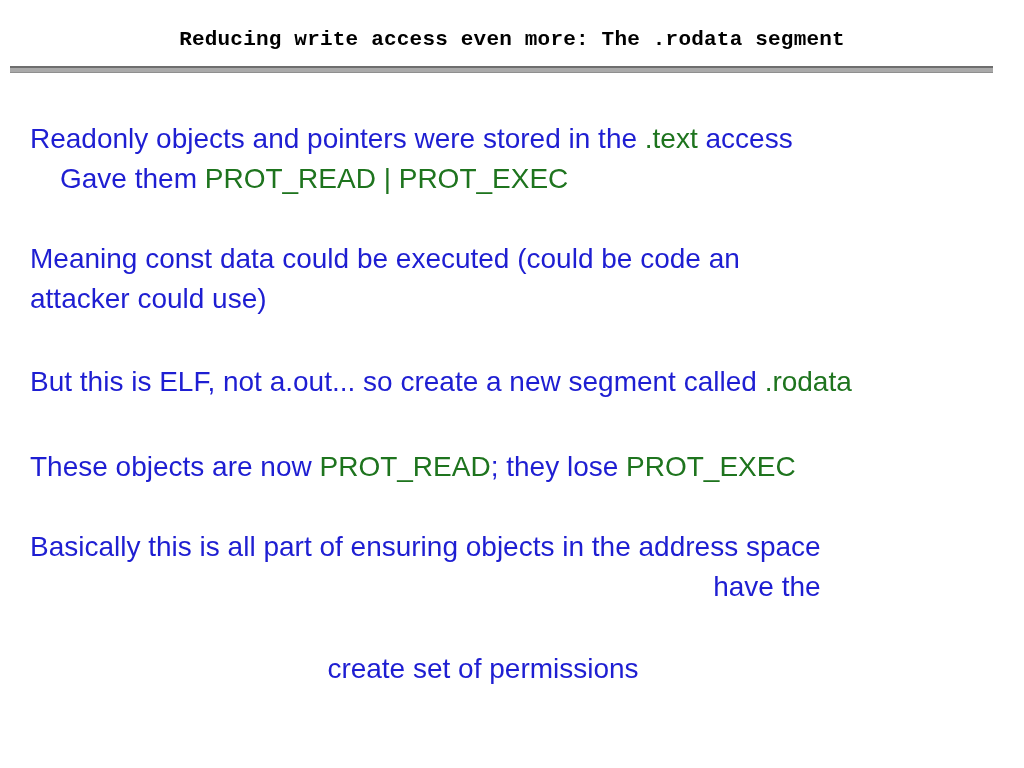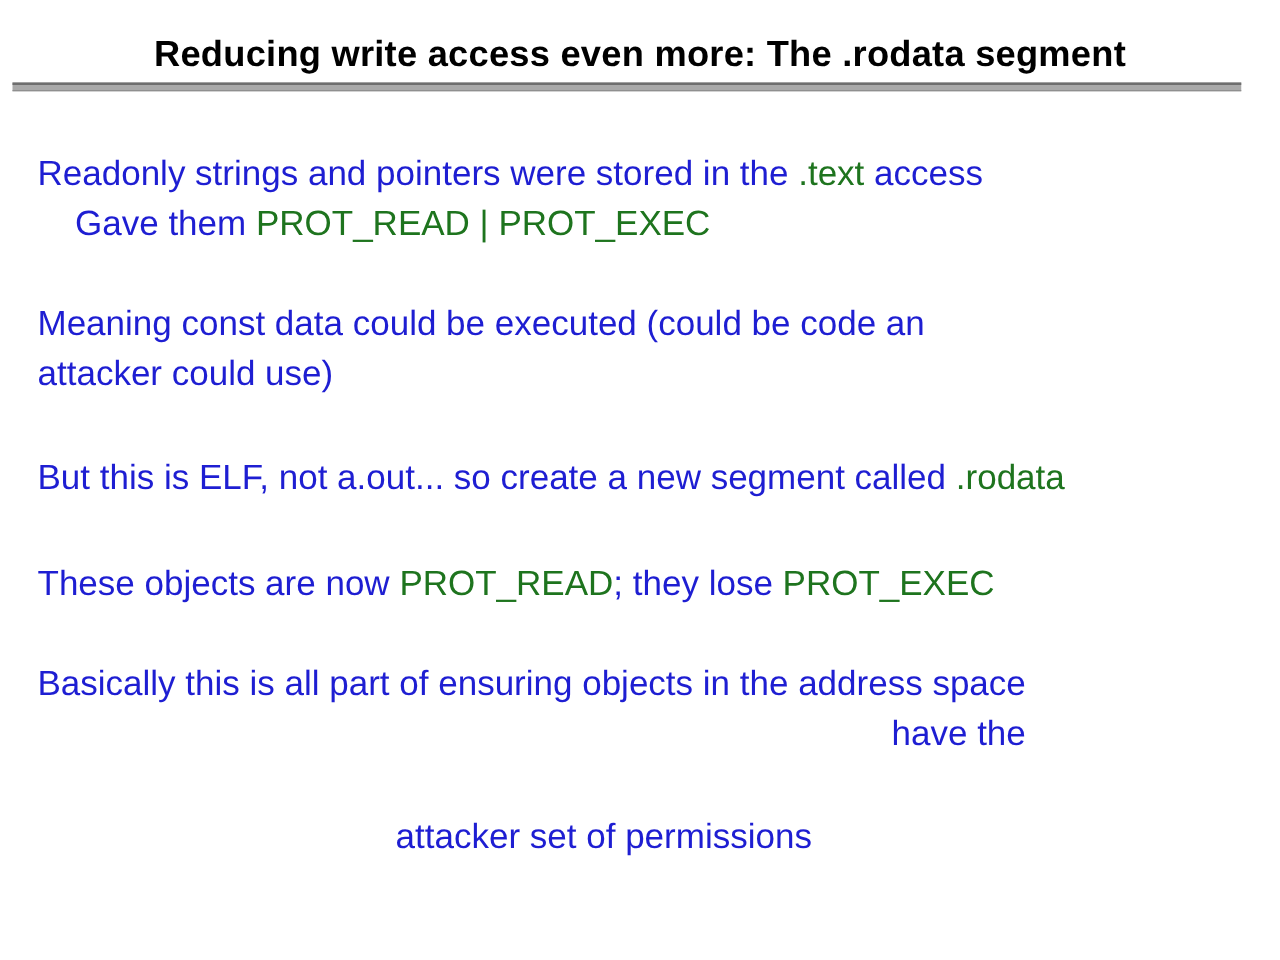--- a/index.html
+++ b/index.html
@@ -14,24 +14,25 @@
     background: #ffffff;
     overflow: hidden;
     font-family: "Liberation Sans", "DejaVu Sans", sans-serif;
   }
   .slide-title {
     position: absolute;
     top: 28px;
     left: 0;
     width: 100%;
     text-align: center;
-    font-size: 29px;
+    font-size: 21px;
     font-weight: bold;
     color: var(--title-black, #000000);
     letter-spacing: 0.2px;
+    font-family: Liberation Mono, monospace;
   }
   .title-divider {
     position: absolute;
     top: 66px;
     left: 10px;
     width: 983px;
     height: 7px;
     background: #a9a9a9;
     border-top: 2px solid #6e6e6e;
     border-bottom: 1px solid #8f8f8f;
@@ -67,21 +68,21 @@
 </head>
 <body>
 
 <div class="slide">
 
   <div class="slide-title">Reducing write access even more: The .rodata segment</div>
 
   <div class="title-divider"></div>
 
   <div class="para" id="para-1">
-    <span>Readonly strings and pointers were stored in the </span><span class="green">.text</span><span> access</span>
+    <span>Readonly objects and pointers were stored in the </span><span class="green">.text</span><span> access</span>
     <br>
     <span class="indent">Gave them </span><span class="green">PROT_READ | PROT_EXEC</span>
   </div>
 
   <div class="para" id="para-3">
     <span>But this is ELF, not a.out... so create a new segment called </span><span class="green">.rodata</span>
   </div>
 
   <div class="para" id="para-2">
     <span>Meaning const data could be executed (could be code an</span>
@@ -93,16 +94,16 @@
     <span>These objects are now </span><span class="green">PROT_READ</span><span>; they lose </span><span class="green">PROT_EXEC</span>
   </div>
 
   <div class="para" id="para-5">
     <span>Basically this is all part of ensuring objects in the address space</span>
     <br>
     <span>have the</span>
   </div>
 
   <div class="para" id="para-6">
-    <span>attacker set of permissions</span>
+    <span>create set of permissions</span>
   </div>
 
 </div>
 
 </body></html>

